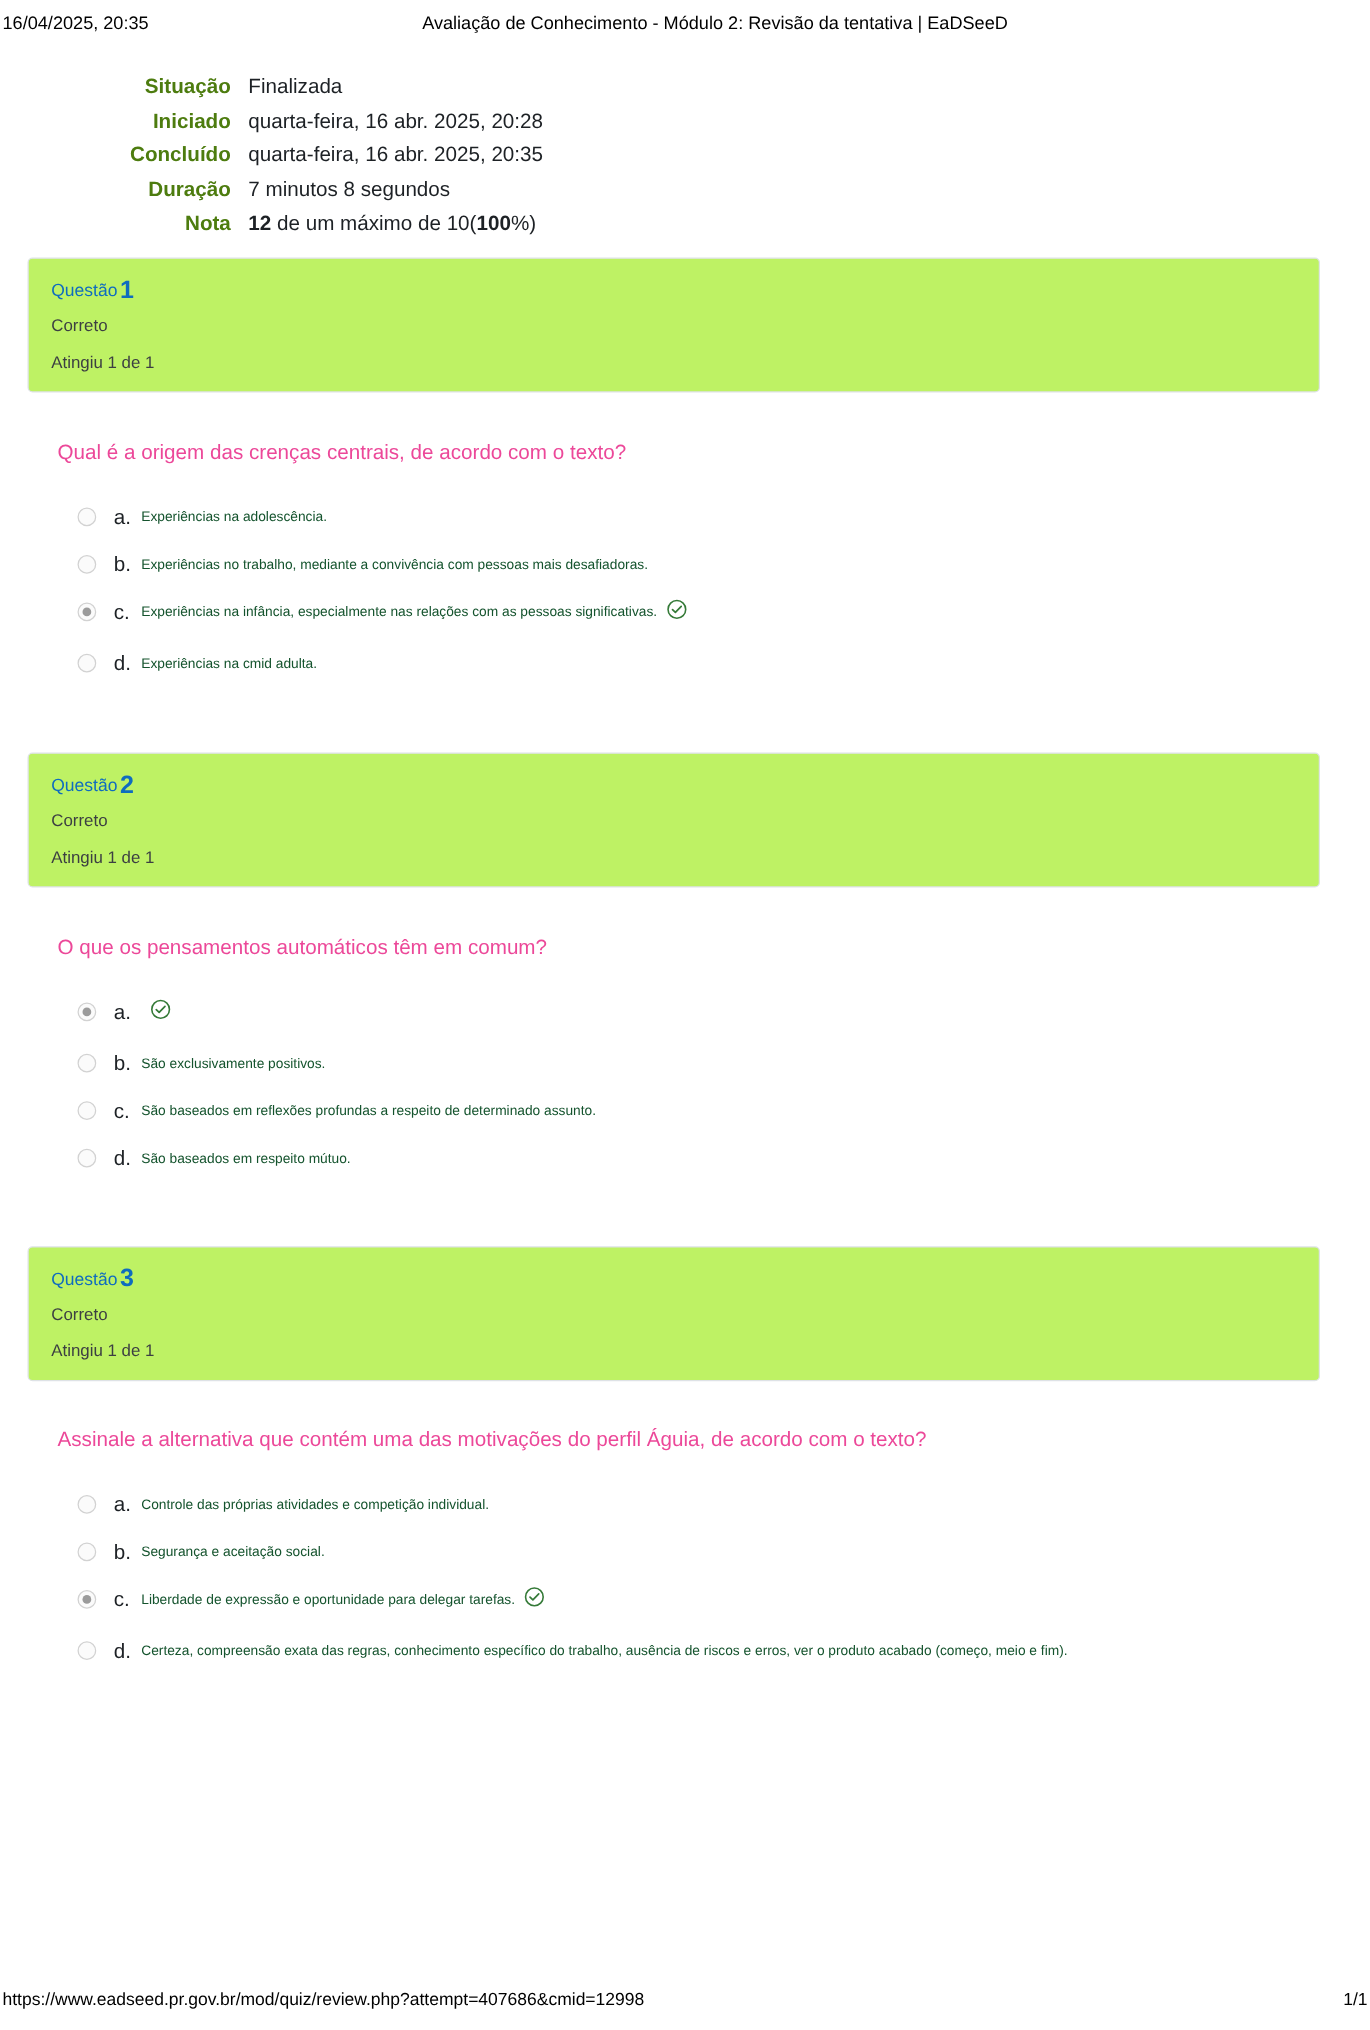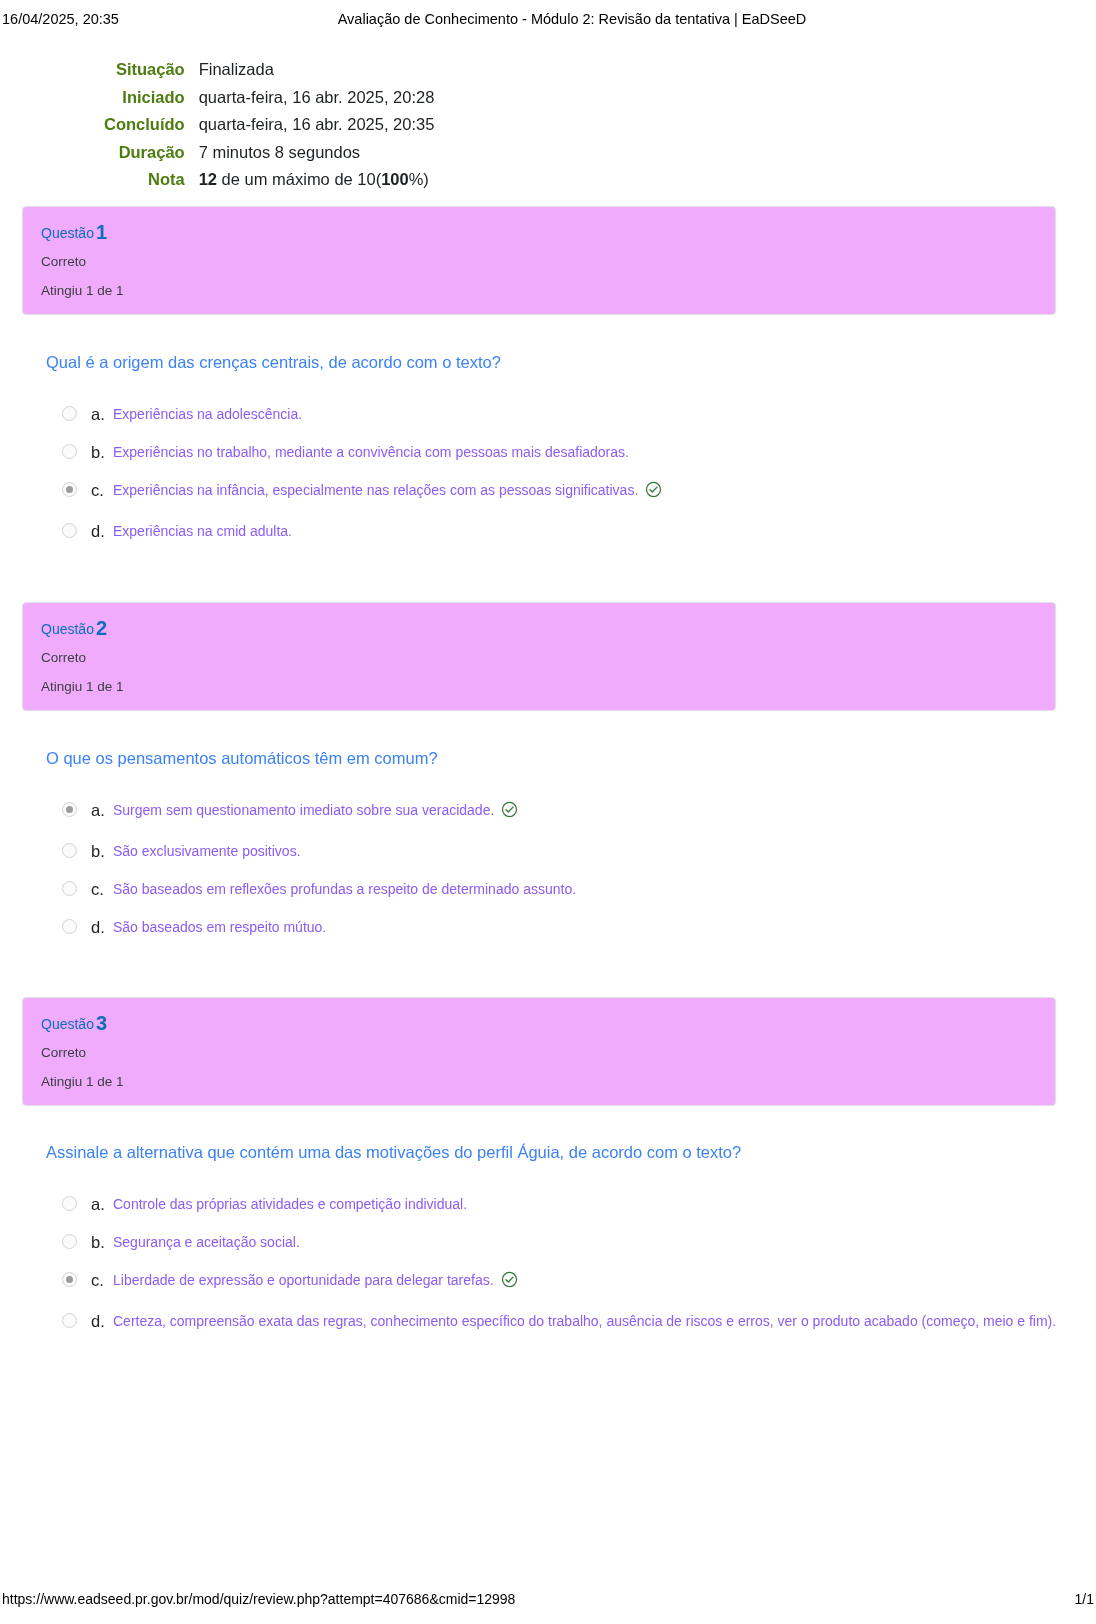--- a/index.html
+++ b/index.html
@@ -75,21 +75,21 @@
   .summary td.val b { font-weight: bold; }
 
   
   .qcard {
     position: absolute;
     left: 22px;
     width: 1034px;
     box-sizing: border-box;
     border: 1px solid #dee2e6;
     border-radius: 4px;
-    background: #f0abfc;
+    background: #bef264;
     padding: 15px 18px 13px 18px;
   }
   .q-no {
     font-size: 14px;
     color: #0f6cbf;
     line-height: 20px;
     margin-bottom: 9px;
     white-space: nowrap;
   }
   .q-no .q-num {
@@ -113,21 +113,21 @@
 
   
   .qbody {
     position: absolute;
     left: 46px;
     width: 1020px;
   }
   .qtext {
     font-size: 16.5px;
     line-height: 24px;
-    color: #3b82f6;
+    color: #ec4899;
     margin-bottom: 28px;
   }
   .answers { }
   .ans {
     position: relative;
     display: flex;
     align-items: flex-start;
     min-height: 24px;
     margin-bottom: 14px;
     padding-left: 16px;
@@ -160,23 +160,23 @@
     flex: 0 0 auto;
     width: 36px;
     font-size: 16.5px;
     line-height: 24px;
     color: #1d2125;
     padding-left: 14px;
     box-sizing: border-box;
   }
   .ans-text {
     flex: 1 1 auto;
-    font-size: 14px;
+    font-size: 11px;
     line-height: 24px;
-    color: #8b5cf6;
+    color: #14532d;
   }
   .ok-icon {
     display: inline-block;
     vertical-align: -3px;
     margin-left: 7px;
   }
 
   
   .print-footer {
     position: absolute;
@@ -286,21 +286,21 @@
   <div class="q-mark">Atingiu 1 de 1</div>
 </div>
 
 <div class="qbody" style="top:746px;">
   <div class="qtext">O que os pensamentos automáticos têm em comum?</div>
   <div class="answers">
 
     <div class="ans">
       <span class="radio checked"></span>
       <span class="ans-letter">a.</span>
-      <span class="ans-text"><span>Surgem sem questionamento imediato sobre sua veracidade.</span><span class="ok-icon"><svg width="17" height="17" viewBox="0 0 20 20">
+      <span class="ans-text"><span class="ok-icon"><svg width="17" height="17" viewBox="0 0 20 20">
               <circle cx="10" cy="10" r="8.3" fill="none" stroke="#357a38" stroke-width="1.5"></circle>
               <path d="M5.9 10.2 L8.6 12.9 L14.1 7.2" fill="none" stroke="#357a38" stroke-width="1.6" stroke-linecap="round" stroke-linejoin="round"></path>
             </svg></span></span>
     </div>
 
     <div class="ans">
       <span class="radio"></span>
       <span class="ans-letter">b.</span>
       <span class="ans-text">São exclusivamente positivos.</span>
     </div>

